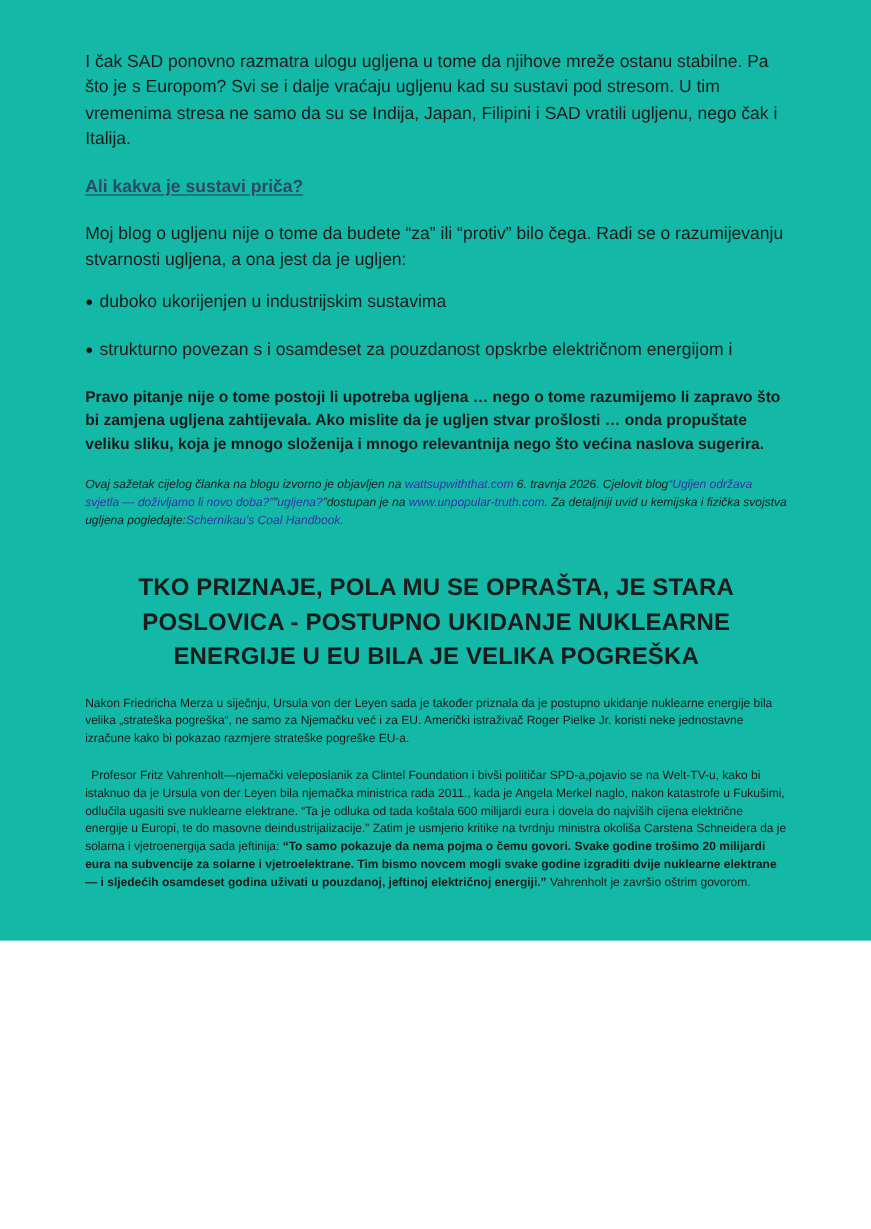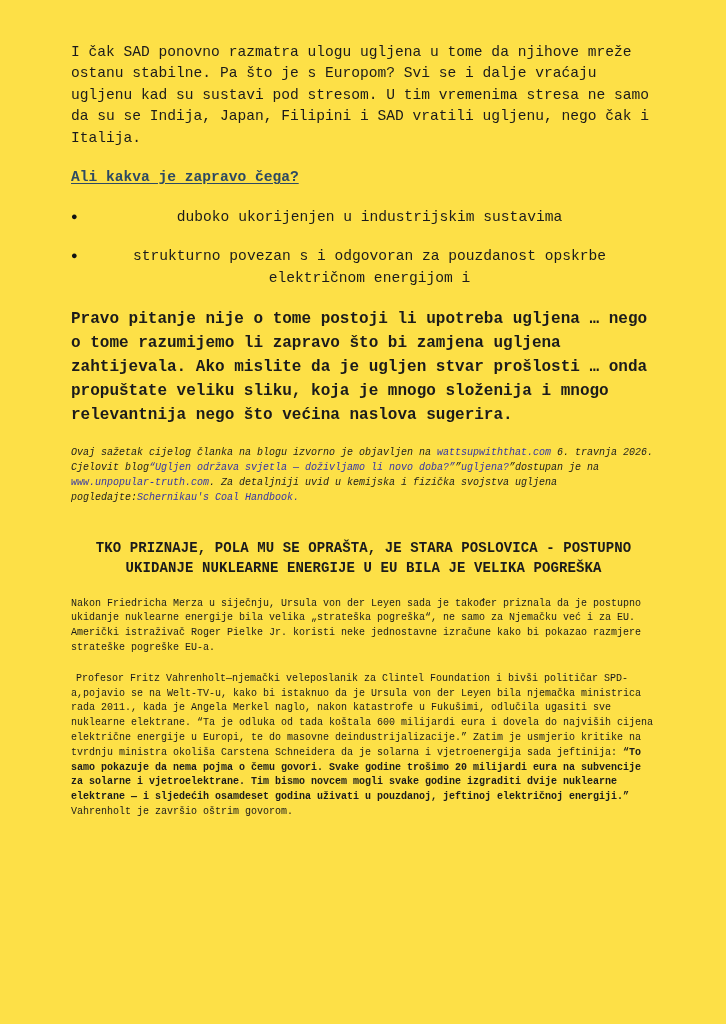--- a/index.html
+++ b/index.html
@@ -3,23 +3,23 @@
 <meta charset="utf-8">
 <style>
   html, body {
     margin: 0;
     padding: 0;
     background: #ffffff;
   }
   .page {
     position: relative;
     width: 726px;
-    height: 1024px;
-    background: #fde047;
-    font-family: Liberation Mono, monospace;
+    height: 784px;
+    background: #14b8a6;
+    font-family: Liberation Sans, sans-serif;
     color: #1b1b1b;
     overflow: hidden;
   }
   .content {
     position: absolute;
     left: 71px;
     top: 42px;
     width: 585px;
   }
   p {
@@ -44,51 +44,50 @@
     list-style: none;
     margin: 0 0 10px 0;
     padding: 0;
   }
   ul.bullets li {
     font-size: 14.6px;
     line-height: 1.47;
     margin: 0 0 18px 0;
     position: relative;
     padding-left: 12px;
-    text-align: center;
   }
   ul.bullets li::before {
     content: "\25CF";
     position: absolute;
     left: 0;
     top: 0;
     font-size: 11px;
     line-height: 1.95;
     color: #111111;
   }
   .bold-block {
     font-weight: bold;
-    font-size: 16px;
+    font-size: 13px;
     line-height: 1.5;
     margin: 12px 0 18px 0;
   }
   .italic-block {
     font-style: italic;
     font-size: 10px;
     line-height: 1.5;
     margin: 0 0 26px 0;
   }
   .italic-block a,
   .italic-block .lnk {
     color: #3434a8;
     text-decoration: none;
     font-style: italic;
   }
   h2.doc-heading {
-    font-size: 14px;
+    font-size: 20px;
     font-weight: bold;
     text-align: center;
     line-height: 1.42;
     margin: 34px 0 18px 0;
     padding: 0 8px;
     letter-spacing: 0.1px;
   }
   .para-indent {
     text-indent: 5px;
   }
@@ -101,27 +100,28 @@
 </style>
 </head>
 <body>
 
 <div class="page">
   <div class="content">
 
     <p class="para-lead">I čak SAD ponovno razmatra ulogu ugljena u tome da njihove mreže ostanu stabilne. Pa što je s Europom? Svi se i dalje vraćaju ugljenu kad su sustavi pod stresom. U tim vremenima stresa ne samo da su se Indija, Japan, Filipini i SAD vratili ugljenu, nego čak i Italija.</p>
 
     <p class="section-link">
-      <a href="#">Ali kakva je zapravo čega?</a>
+      <a href="#">Ali kakva je sustavi priča?</a>
     </p>
 
+    <p>Moj blog o ugljenu nije o tome da budete “za” ili “protiv” bilo čega. Radi se o razumijevanju stvarnosti ugljena, a ona jest da je ugljen:</p>
 
     <ul class="bullets">
       <li>duboko ukorijenjen u industrijskim sustavima</li>
-      <li>strukturno povezan s i odgovoran za pouzdanost opskrbe električnom energijom i</li>
+      <li>strukturno povezan s i osamdeset za pouzdanost opskrbe električnom energijom i</li>
     </ul>
 
     <p class="bold-block">Pravo pitanje nije o tome postoji li upotreba ugljena … nego o tome razumijemo li zapravo što bi zamjena ugljena zahtijevala. Ako mislite da je ugljen stvar prošlosti … onda propuštate veliku sliku, koja je mnogo složenija i mnogo relevantnija nego što većina naslova sugerira.</p>
 
     <p class="italic-block">
       <span>Ovaj sažetak cijelog članka na blogu izvorno je objavljen na </span><a href="#">wattsupwiththat.com</a><span> 6. travnja 2026. Cjelovit blog</span><a href="#">“Ugljen održava svjetla — doživljamo li novo doba?”</a><span>”</span><a href="#">ugljena?</a><span>”dostupan je na </span><a href="#">www.unpopular-truth.com</a><span>. Za detaljniji uvid u kemijska i fizička svojstva ugljena pogledajte:</span><a href="#">Schernikau's Coal Handbook.</a>
     </p>
 
     <h2 class="doc-heading">TKO PRIZNAJE, POLA MU SE OPRAŠTA, JE STARA POSLOVICA - POSTUPNO UKIDANJE NUKLEARNE ENERGIJE U EU BILA JE VELIKA POGREŠKA</h2>
 

